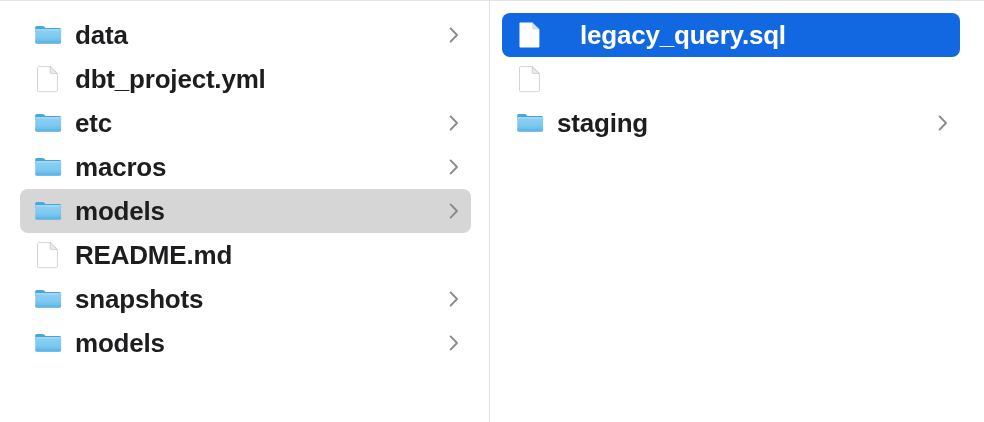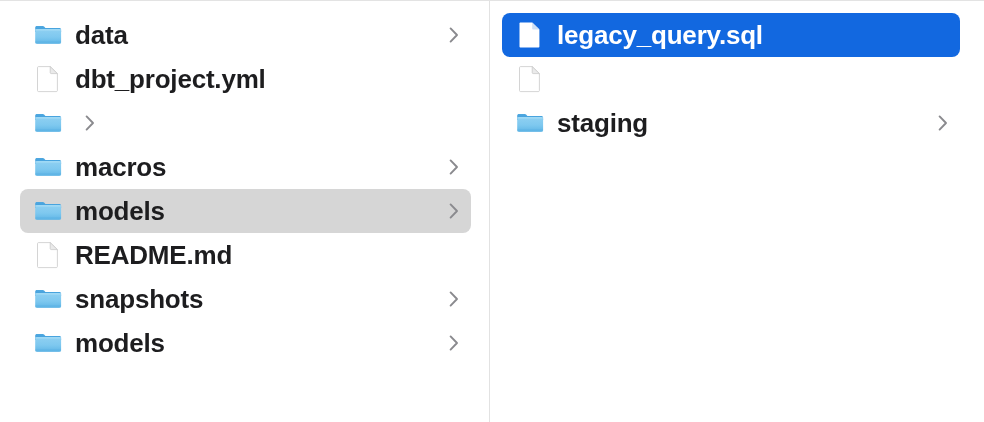--- a/index.html
+++ b/index.html
@@ -48,21 +48,21 @@
     display: flex;
     align-items: center;
     box-sizing: border-box;
     border-radius: 8px;
     cursor: default;
   }
   #column-1 .row { margin: 0 18px 0 20px; padding: 0 10px 0 13px; }
   #column-2 .row { margin: 0 24px 0 12px; padding: 0 10px 0 13px; }
 
   .row.selected-gray { background: #d6d6d6; }
-  .row.selected-blue  { background: #1268e0; }
+  .row.selected-blue  { background: #1268e0; gap: 23px; }
 
   
   .icon {
     position: relative;
     width: 30px;
     height: 30px;
     flex: 0 0 30px;
     margin-right: 12px;
   }
   .icon svg { display: block; width: 30px; height: 30px; }
@@ -153,20 +153,21 @@
                 <stop offset="0%" stop-color="#4fa8e0"></stop>
                 <stop offset="100%" stop-color="#3f9ddb"></stop>
               </linearGradient>
             </defs>
             <path d="M2.2 7.6c0-1.0 0.7-1.7 1.7-1.7h6.0c0.5 0 0.9 0.2 1.2 0.6l1.3 1.6h14.0c1.0 0 1.7 0.7 1.7 1.7v2.1H2.2z" fill="url(#fg-tab)"></path>
             <rect x="2.2" y="9.1" width="25.9" height="14.6" rx="1.9" fill="url(#fg-body)"></rect>
             <rect x="2.2" y="9.1" width="25.9" height="1.5" fill="#a8ddf6" opacity="0.75"></rect>
             <rect x="2.2" y="21.3" width="25.9" height="2.4" rx="1.2" fill="#5cb3e4" opacity="0.55"></rect>
           </svg>
         </span>
+        <span class="label">etc</span>
         <span class="chevron">
           <svg width="10" height="16" viewBox="0 0 10 16" xmlns="http://www.w3.org/2000/svg">
             <path d="M1.6 1.4L8.0 8.0L1.6 14.6" fill="none" stroke="#8a8a8e" stroke-width="1.9" stroke-linecap="round" stroke-linejoin="round"></path>
           </svg>
         </span>
       </div>
       <div class="row">
         <span class="icon">
           <svg viewBox="0 0 30 30" xmlns="http://www.w3.org/2000/svg">
             <defs>

